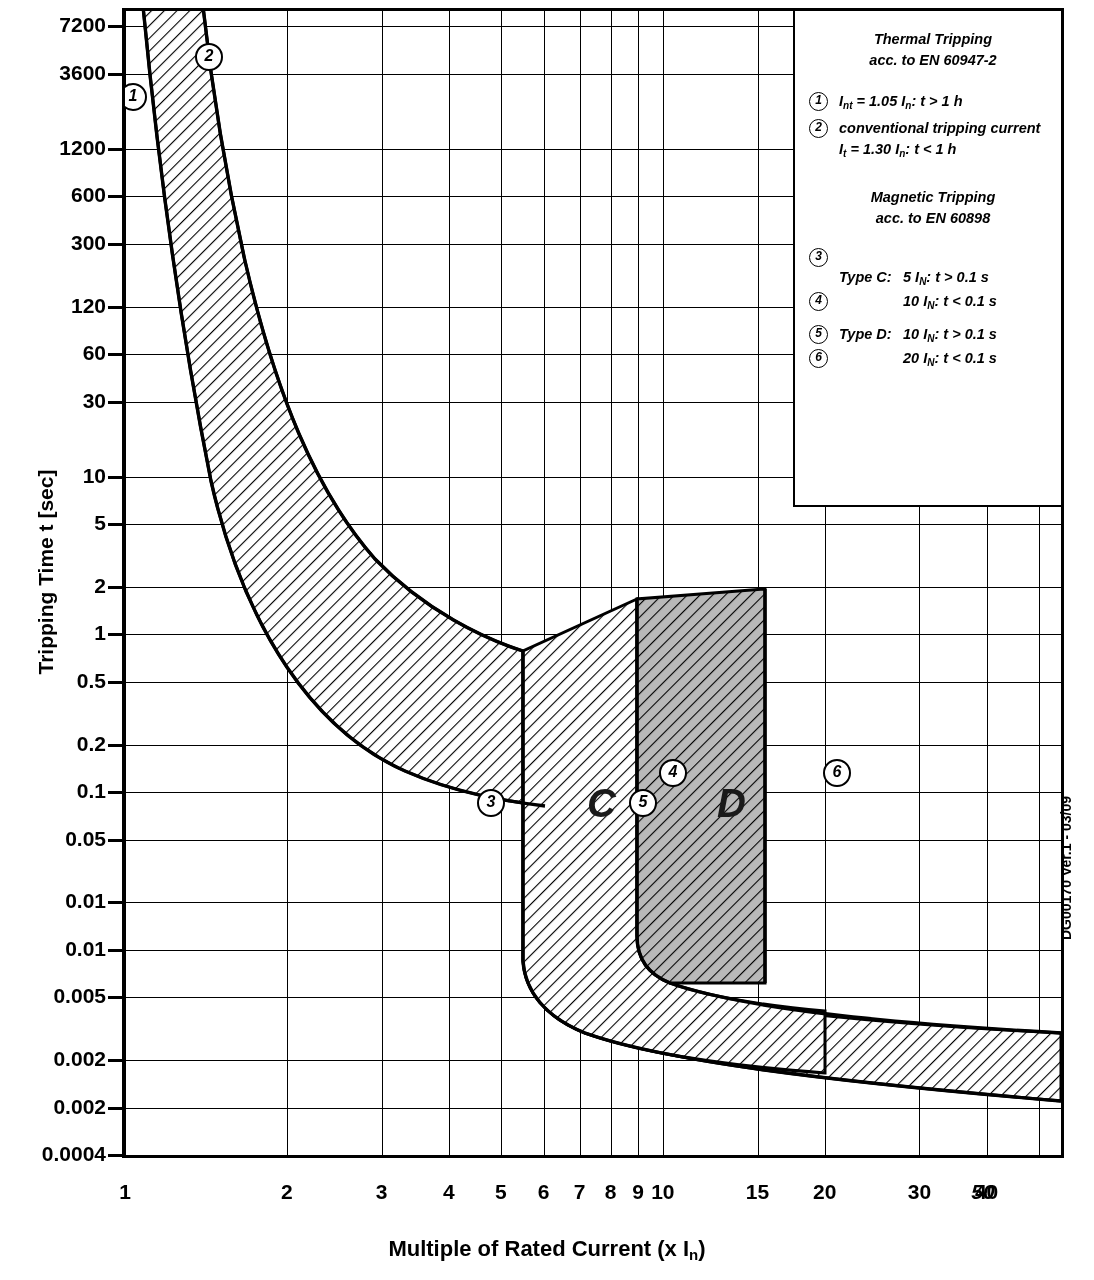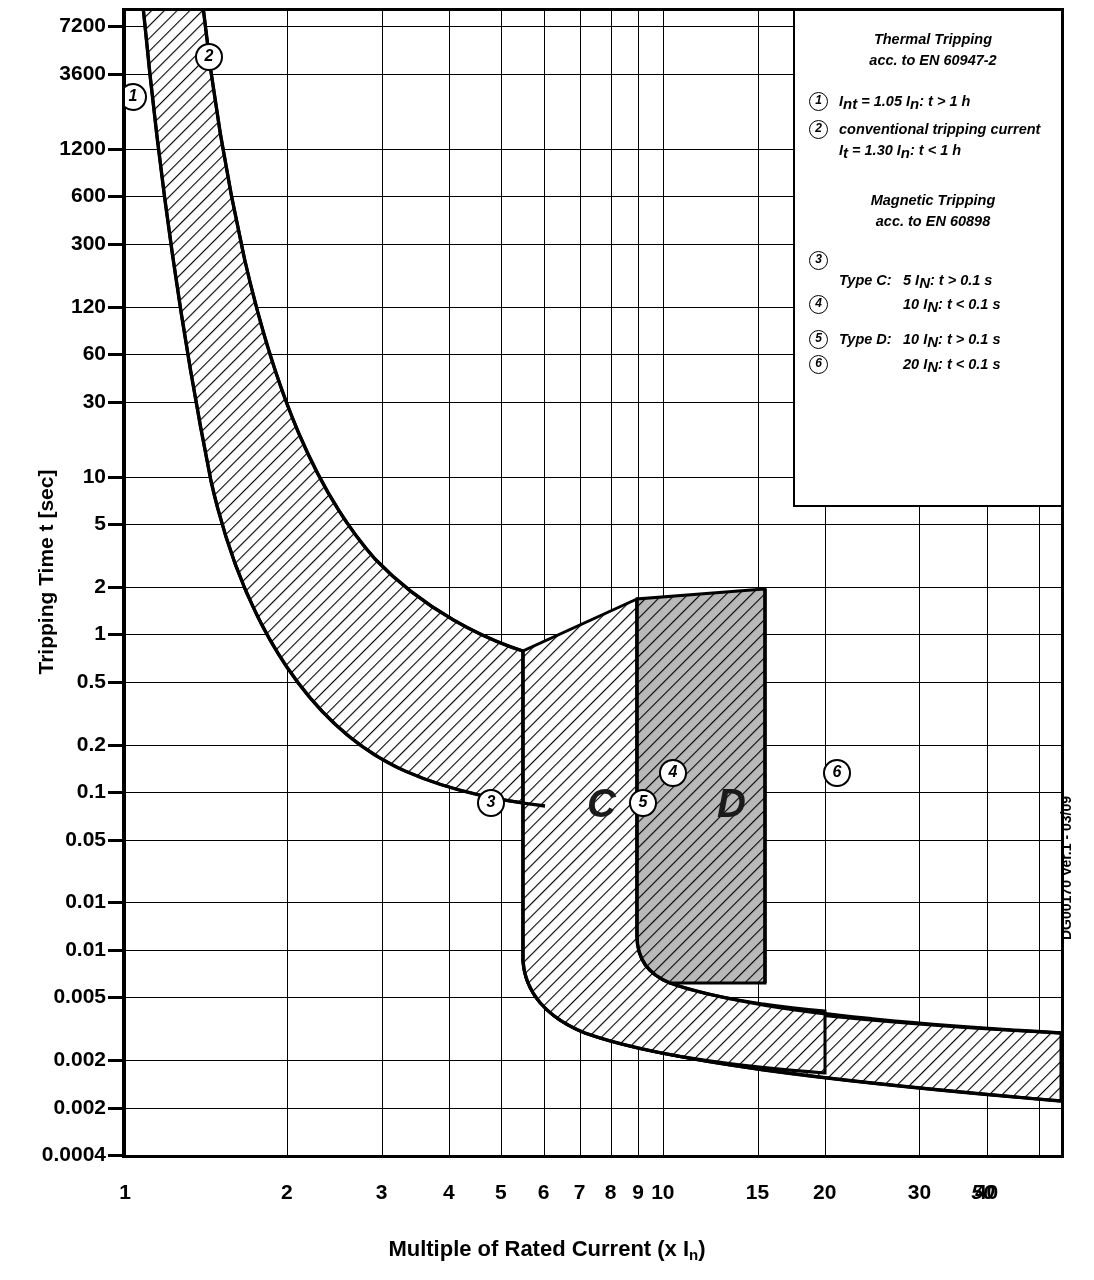--- a/index.html
+++ b/index.html
@@ -73,21 +73,21 @@
     padding:18px 10px 0 14px;
     font-style:italic;
     font-size:14.5px;
     font-weight:bold;
     line-height:1.45;
   }
   #legend .center{text-align:center;}
   #legend .blockgap{height:16px;}
   .legrow{position:relative;padding-left:30px;margin-top:4px;}
   .legrow .num{position:absolute;left:0;top:1px;}
-  .sub{font-size:15px;vertical-align:-3px;}
+  .sub{font-size:10px;vertical-align:-3px;}
 
   
   .circ{
     display:inline-block;
     width:17px;height:17px;
     border:1.6px solid #000;
     border-radius:50%;
     text-align:center;
     line-height:15px;
     font-size:12px;

